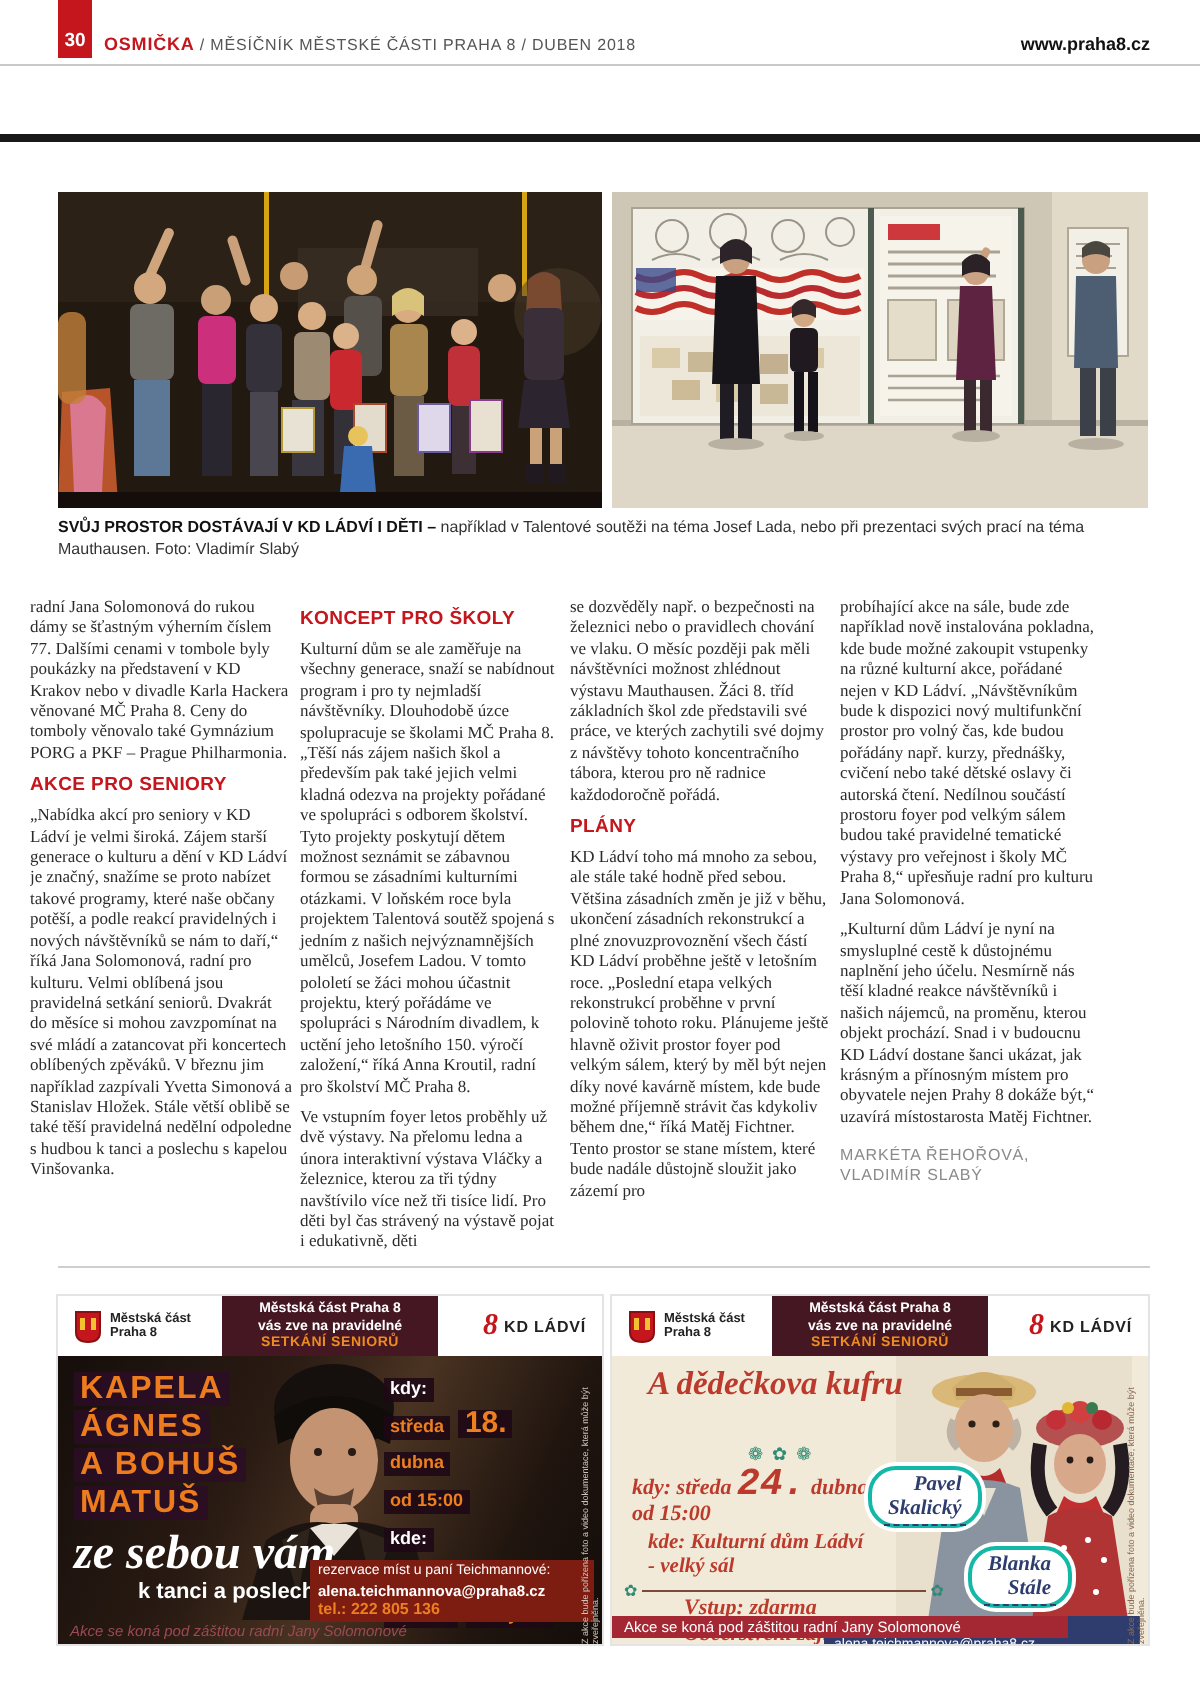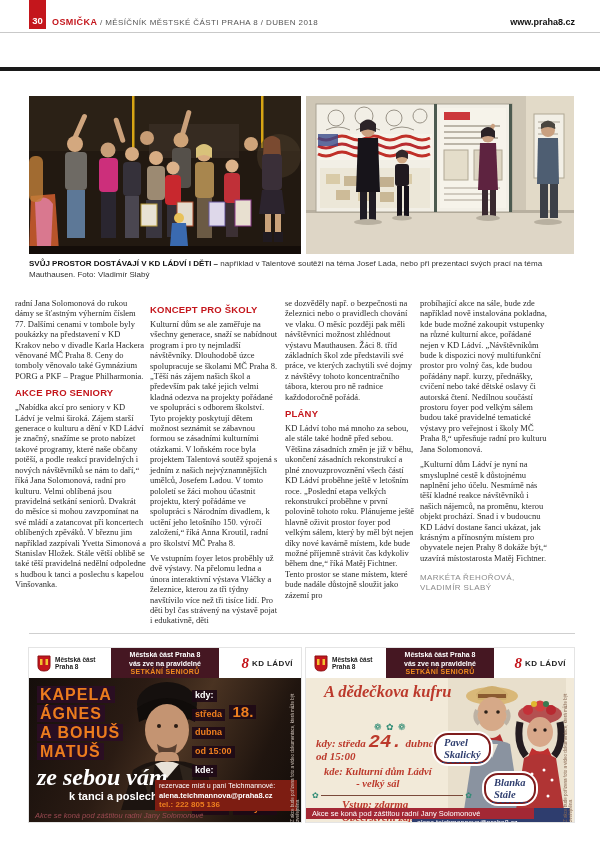--- a/index.html
+++ b/index.html
@@ -90,22 +90,22 @@
   .adR-when { position:absolute; left:10px; top:58px; z-index:4;
     font:bold italic 11px/13px "Liberation Serif",serif; color:#bc3a2c; }
   .adR-when .big { font-size:19px;font-family:Liberation Mono, monospace; }
   .adR-where { position:absolute; left:18px; top:88px; z-index:4;
     font:bold italic 10.5px/12px "Liberation Serif",serif; color:#bc3a2c; }
   .adR-div { position:absolute; left:6px; top:113px; width:160px; z-index:4;
     display:flex; align-items:center; color:#2e8b74; font-size:8px; }
   .adR-div .ln { flex:1; height:1px; background:#7a4a3a; margin:0 2px; }
   .adR-entry { position:absolute; left:36px; top:120px; z-index:4;
     font:bold italic 11px/12.5px "Liberation Serif",serif; color:#bc3a2c; }
-  .cloud { position:absolute; z-index:5; background:#fff; border:2px solid #7f1d1d;
-    border-radius:14px; padding:2px 8px; text-align:left;
+  .cloud { position:absolute; z-index:5; background:#fff; border:2px solid #14b8a6;
+    border-radius:14px; padding:2px 8px; text-align:right;
     font:bold italic 10.5px/11.5px "Liberation Serif",serif; color:#2e3d6e;
     box-shadow:0 0 0 2px #fff; }
   .cloud::after { content:""; position:absolute; left:6px; right:6px; bottom:-1px; border-bottom:1px dashed #2e3d6e; }
   #cloud1 { left:128px; top:55px; }
   #cloud2 { left:178px; top:95px; }
   .adR-res { position:absolute; right:4px; top:130px; z-index:5; background:#2e3d6e; padding:2px 5px; width:158px; }
   .adR-res div { font:7px/8.5px "Liberation Sans",sans-serif; color:#fff; }
   .adR-foot { position:absolute; left:0; right:40px; bottom:3px; z-index:5; background:#a32834;
     color:#fff; font:7.5px/11px "Liberation Sans",sans-serif; padding:0 6px; }
   .adR-photo { position:absolute; right:8px; top:0; z-index:3; }
@@ -480,21 +480,21 @@
         <span style="color:#2e8b74">❁ ✿ ❁</span>
       </div>
       <div class="adR-when">
         <span>kdy: středa</span>
         <span class="big">24.</span>
         <span>dubna</span>
         <div>od 15:00</div>
       </div>
       <div class="adR-where">
         <div>kde: Kulturní dům Ládví</div>
-        <div style="text-align:center">- velký sál</div>
+        <div style="text-align:left">- velký sál</div>
       </div>
       <div class="adR-div">
         <span>✿</span>
         <span class="ln"></span>
         <span>✿</span>
       </div>
       <div class="adR-entry">
         <div>Vstup: zdarma</div>
         <div>Občerstvení zajištěno</div>
       </div>

